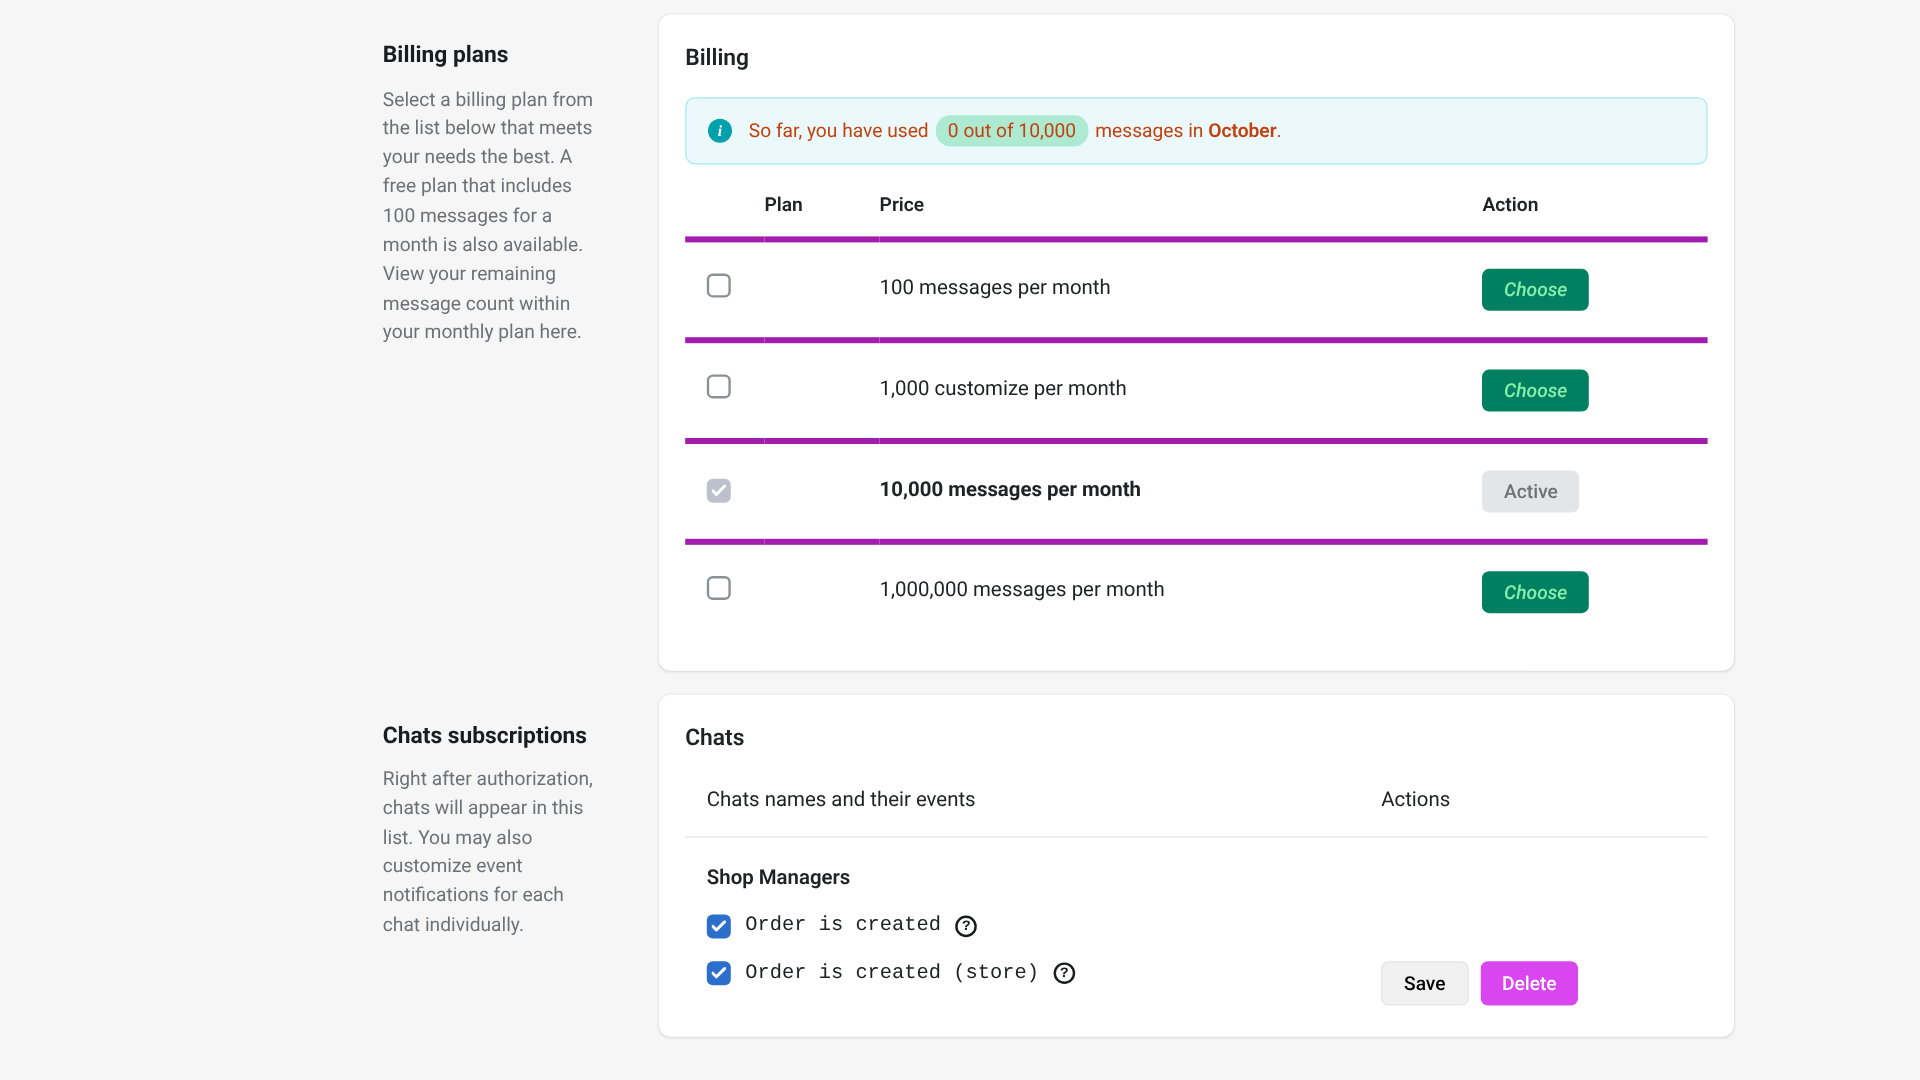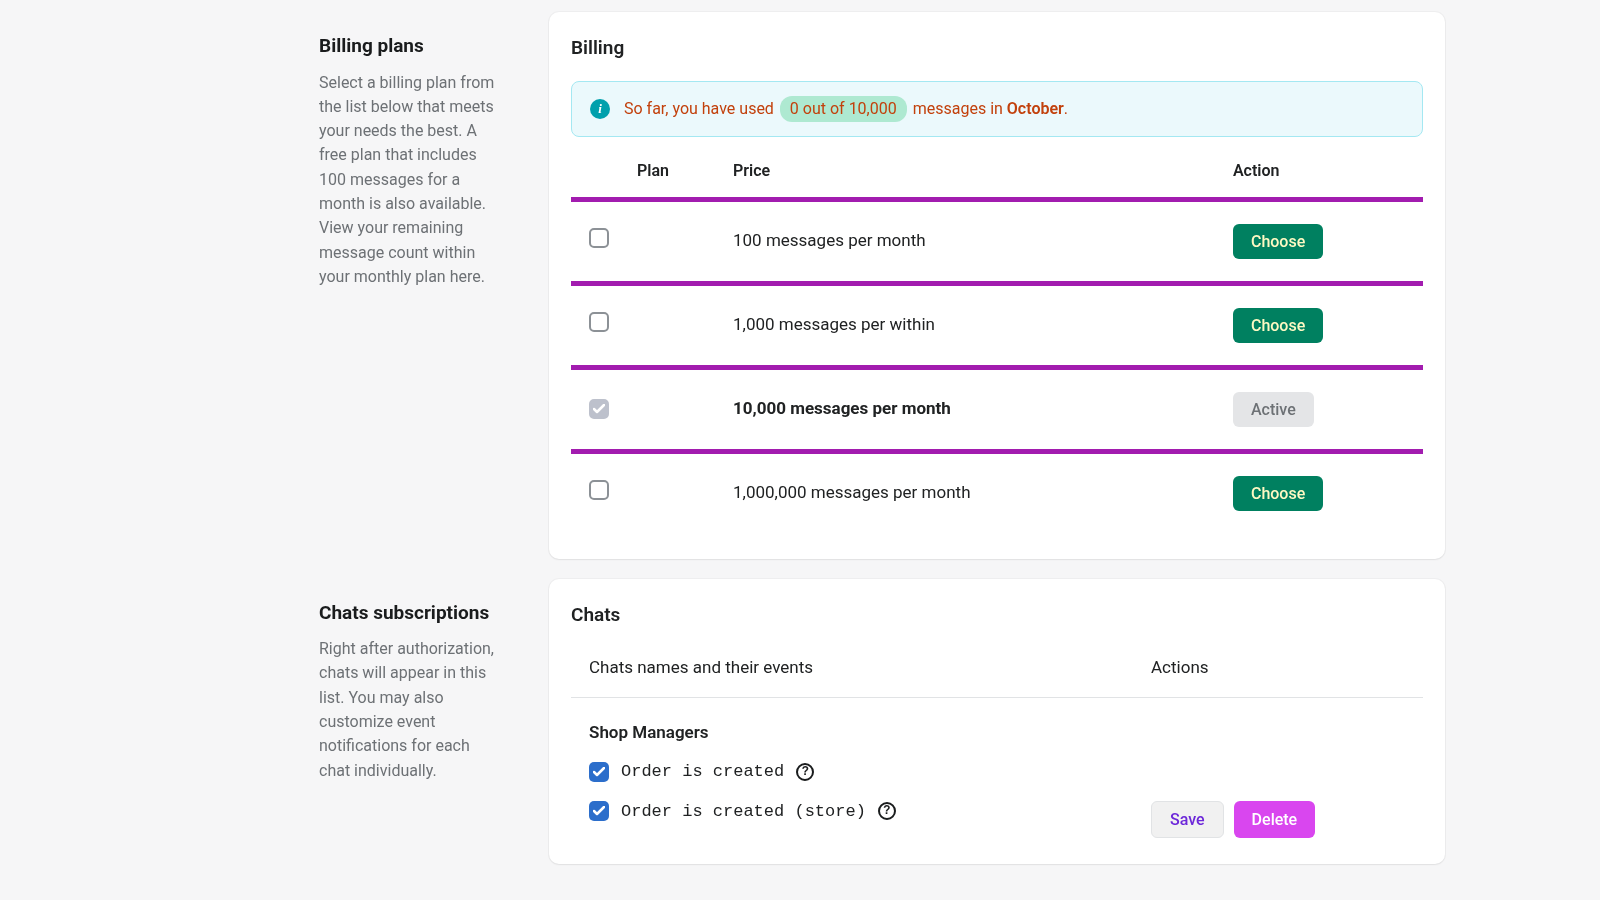--- a/index.html
+++ b/index.html
@@ -114,23 +114,23 @@
 .btn {
   display: inline-block;
   border: none;
   border-radius: 6px;
   padding: 8px 18px;
   font-size: 16px;
   font-weight: 500;
   cursor: pointer;
   font-family: inherit;
 }
-.btn-choose { background: #008060; color: #fef9c3; }
+.btn-choose { background: #008060; color: #86efac; font-style: italic; }
 .btn-active { background: #e4e5e7; color: #6d7175; cursor: default; }
-.btn-save { background: #f1f1f1; color: #6d28d9; border: 1px solid #e1e3e5; cursor: default; }
+.btn-save { background: #f1f1f1; color: #000000; border: 1px solid #e1e3e5; cursor: default; }
 .btn-delete { background: #d946ef; color: #fff; }
 .chats-header-row {
   display: flex;
   justify-content: space-between;
   padding: 8px 0 16px 0;
   border-bottom: 1px solid #e1e3e5;
   font-weight: 400;
   font-size: 17px;
 }
 .chats-header-row .col-left { padding-left: 18px; }
@@ -214,21 +214,21 @@
             </td>
             <td></td>
             <td class="price-text">100 messages per month</td>
             <td><button class="btn btn-choose">Choose</button></td>
           </tr>
           <tr>
             <td class="checkbox-cell">
               <span class="checkbox"></span>
             </td>
             <td></td>
-            <td class="price-text">1,000 messages per within</td>
+            <td class="price-text">1,000 customize per month</td>
             <td><button class="btn btn-choose">Choose</button></td>
           </tr>
           <tr>
             <td class="checkbox-cell">
               <span class="checkbox disabled">
                 <svg width="12" height="10" viewBox="0 0 12 10" fill="none" stroke-width="2.5" stroke-linecap="round" stroke-linejoin="round">
                     <path d="M1 5 L4 8 L11 1"></path>
                   </svg>
               </span>
             </td>

